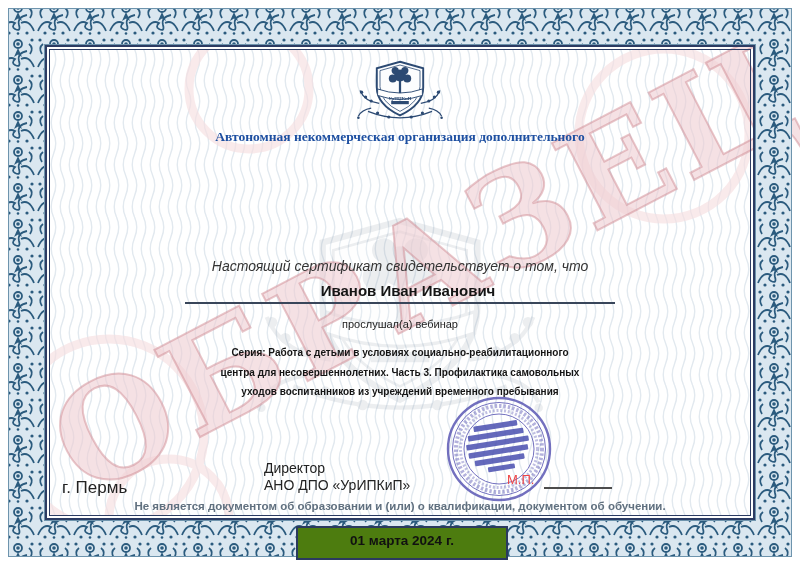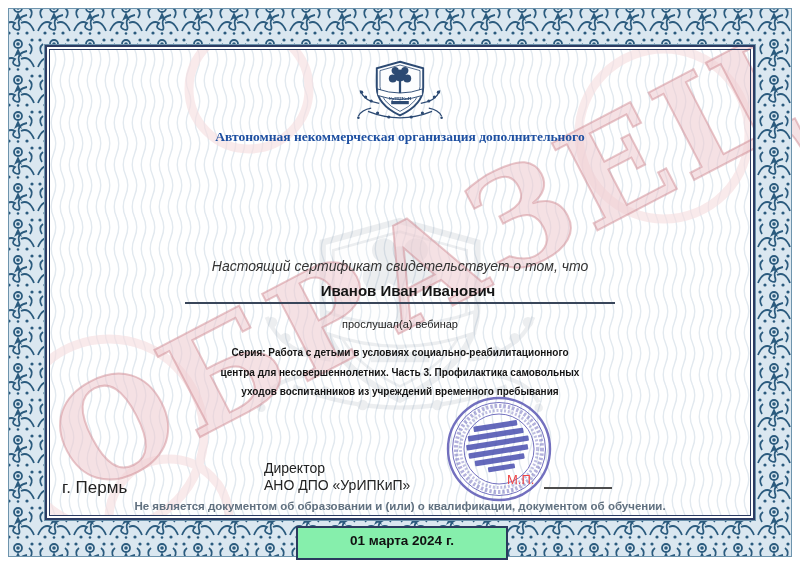--- a/index.html
+++ b/index.html
@@ -42,21 +42,21 @@
   .course{top:343px;font-size:10px;font-weight:700;color:#141414;}
   .course div{line-height:19.5px;}
 
   .stamp{position:absolute;left:444px;top:394px;width:110px;height:110px;opacity:.85;}
   .director{position:absolute;left:264px;top:460px;font-size:14px;line-height:17px;color:#222;}
   .city{position:absolute;left:62px;top:478px;font-size:17px;color:#222;}
   .mp{position:absolute;left:507px;top:472px;font-size:13px;color:#ef4444;z-index:6;}
   .sigline{position:absolute;left:544px;top:487px;width:68px;border-top:2px solid #4c4c4c;}
   .footnote{top:500px;font-size:11.5px;color:#60707f;font-weight:bold;}
 
-  .datebox{position:absolute;left:296px;top:526px;width:208px;height:30px;background:#86efac;
+  .datebox{position:absolute;left:296px;top:526px;width:208px;height:30px;background:#4d7c0f;
     border:2px solid #2b3a5e;z-index:7;text-align:center;line-height:26px;
     font-weight:700;font-size:13.5px;color:#111;}
 </style>
 </head>
 <body>
 
 <div class="page">
 
   <svg class="bg-svg" width="702" height="467">
     <defs>

